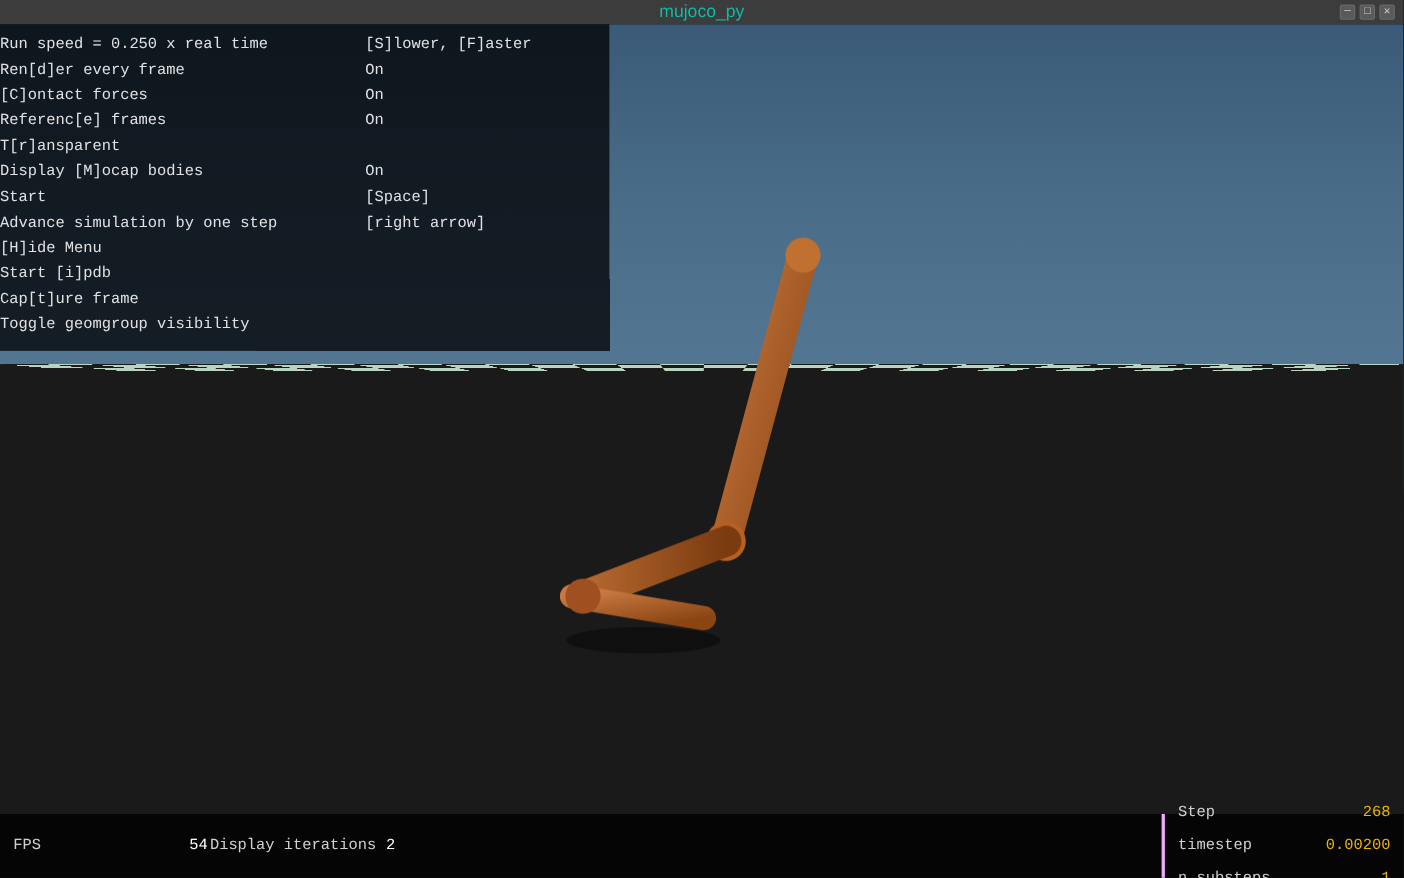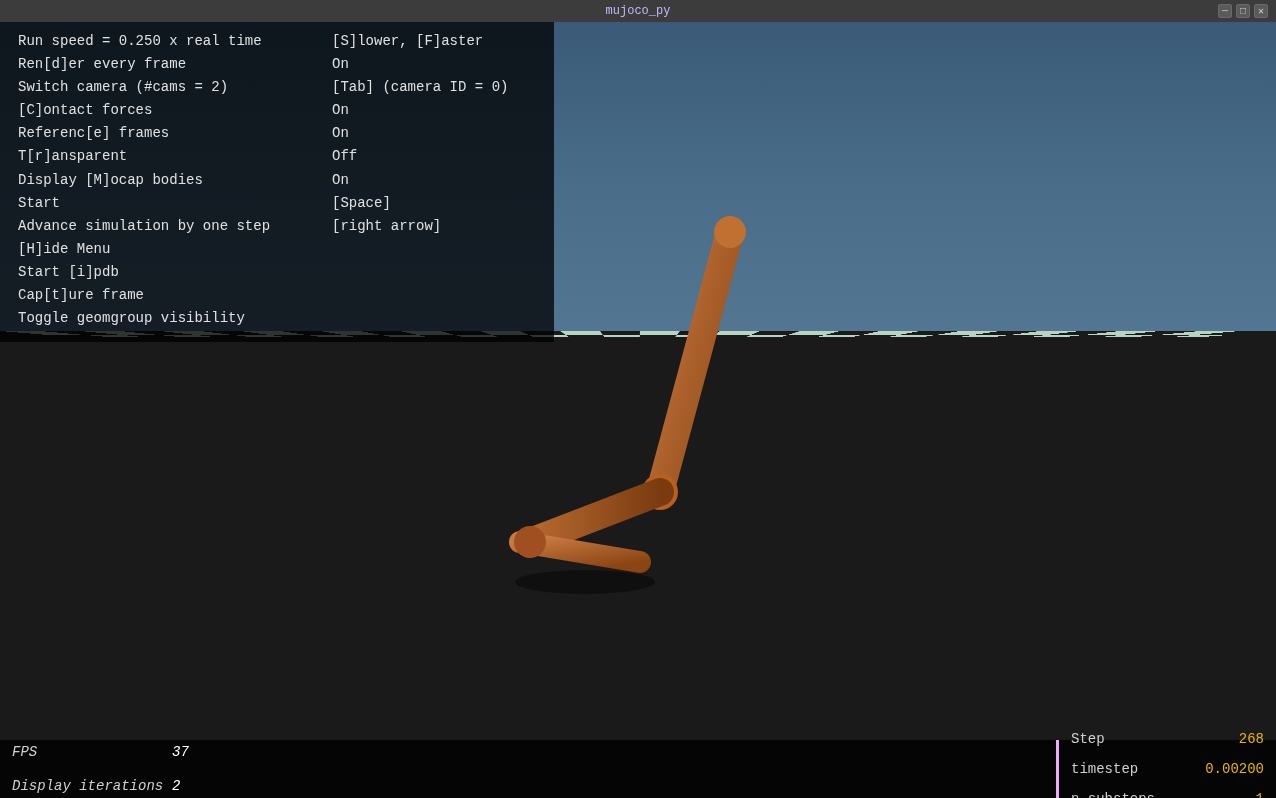--- a/index.html
+++ b/index.html
@@ -16,23 +16,23 @@
       width: 1276px;
       height: 22px;
       background: #3c3c3c;
       display: flex;
       align-items: center;
       justify-content: center;
       position: relative;
     }
 
     #titlebar-title {
-      color: #c4b5fd;
-      font-size: 12px;
-      font-family: Liberation Mono, monospace;
+      color: #14b8a6;
+      font-size: 16px;
+      font-family: Liberation Sans, sans-serif;
     }
 
     #titlebar-controls {
       position: absolute;
       right: 8px;
       display: flex;
       gap: 4px;
     }
 
     .title-btn {
@@ -93,21 +93,21 @@
       background-size: 80px 80px;
     }
 
     
     #menu-overlay {
       position: absolute;
       top: 0;
       left: 0;
       width: 554px;
       background: rgba(0, 0, 0, 0.75);
-      padding: 8px 12px 12px 18px;
+      padding: 8px 12px 12px 0;
       color: #e0e0e0;
       font-family: 'Courier New', Courier, monospace;
       font-size: 14px;
       line-height: 1.65;
     }
 
     .menu-row {
       display: flex;
       justify-content: space-between;
     }
@@ -130,25 +130,24 @@
       width: 100%;
       height: 58px;
       background: rgba(0,0,0,0.8);
       display: flex;
       align-items: stretch;
     }
 
     #status-left {
       flex: 1;
       display: flex;
-      flex-direction: column;
-      justify-content: space-between;
+      flex-direction: row;
+      justify-content: flex-start;
       padding: 4px 12px;
       gap: 2px;
-      font-style: italic;
     }
 
     .status-row {
       display: flex;
       align-items: center;
       color: #d0d0d0;
       font-family: 'Courier New', Courier, monospace;
       font-size: 14px;
     }
 
@@ -245,34 +244,29 @@
   <div id="menu-overlay">
     <div class="menu-row">
       <span class="menu-label">Run speed = 0.250 x real time</span>
       <span class="menu-value">[S]lower, [F]aster</span>
     </div>
     <div class="menu-row">
       <span class="menu-label">Ren[d]er every frame</span>
       <span class="menu-value">On</span>
     </div>
     <div class="menu-row">
-      <span class="menu-label">Switch camera (#cams = 2)</span>
-      <span class="menu-value">[Tab] (camera ID = 0)</span>
-    </div>
-    <div class="menu-row">
       <span class="menu-label">[C]ontact forces</span>
       <span class="menu-value">On</span>
     </div>
     <div class="menu-row">
       <span class="menu-label">Referenc[e] frames</span>
       <span class="menu-value">On</span>
     </div>
     <div class="menu-row">
       <span class="menu-label">T[r]ansparent</span>
-      <span class="menu-value">Off</span>
     </div>
     <div class="menu-row">
       <span class="menu-label">Display [M]ocap bodies</span>
       <span class="menu-value">On</span>
     </div>
     <div class="menu-row">
       <span class="menu-label">Start</span>
       <span class="menu-value">[Space]</span>
     </div>
     <div class="menu-row">
@@ -293,21 +287,21 @@
     </div>
     <div class="menu-row">
       <span class="menu-label">Toggle geomgroup visibility</span>
     </div>
   </div>
 
   <div id="status-bar">
     <div id="status-left">
       <div class="status-row">
         <span class="status-key">FPS</span>
-        <span class="status-val">37</span>
+        <span class="status-val">54</span>
       </div>
       <div class="status-row">
         <span class="status-key">Display iterations</span>
         <span class="status-val">2</span>
       </div>
     </div>
     <div id="status-right">
       <div class="stat-row">
         <span>Step</span>
         <span class="stat-val">268</span>

